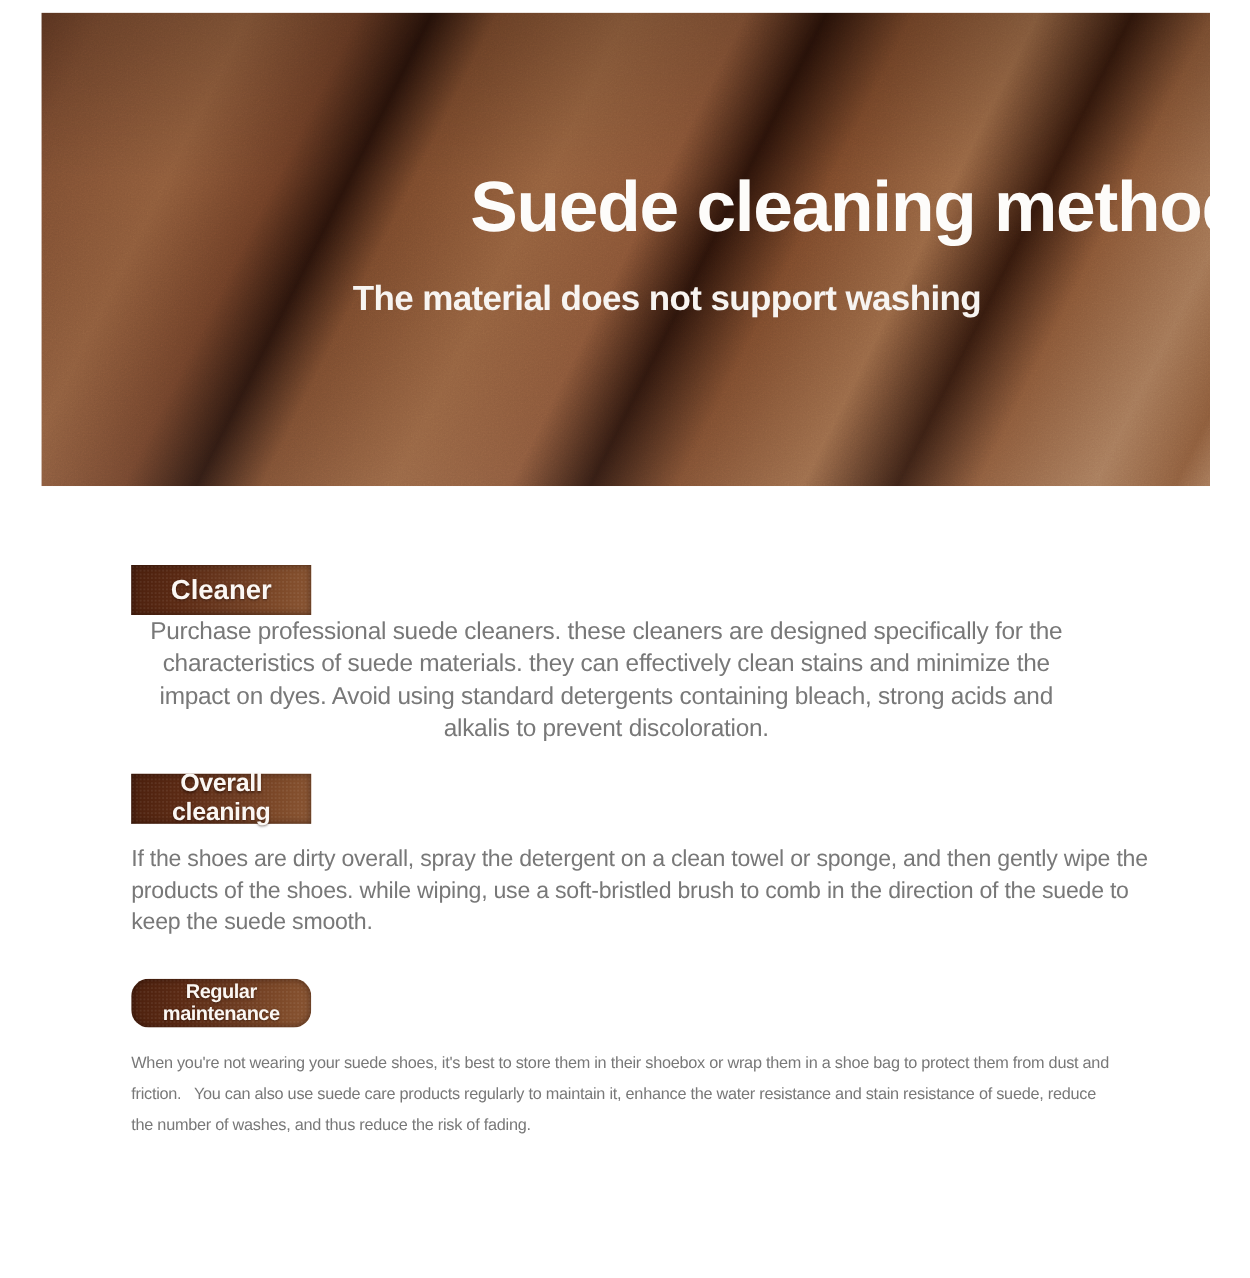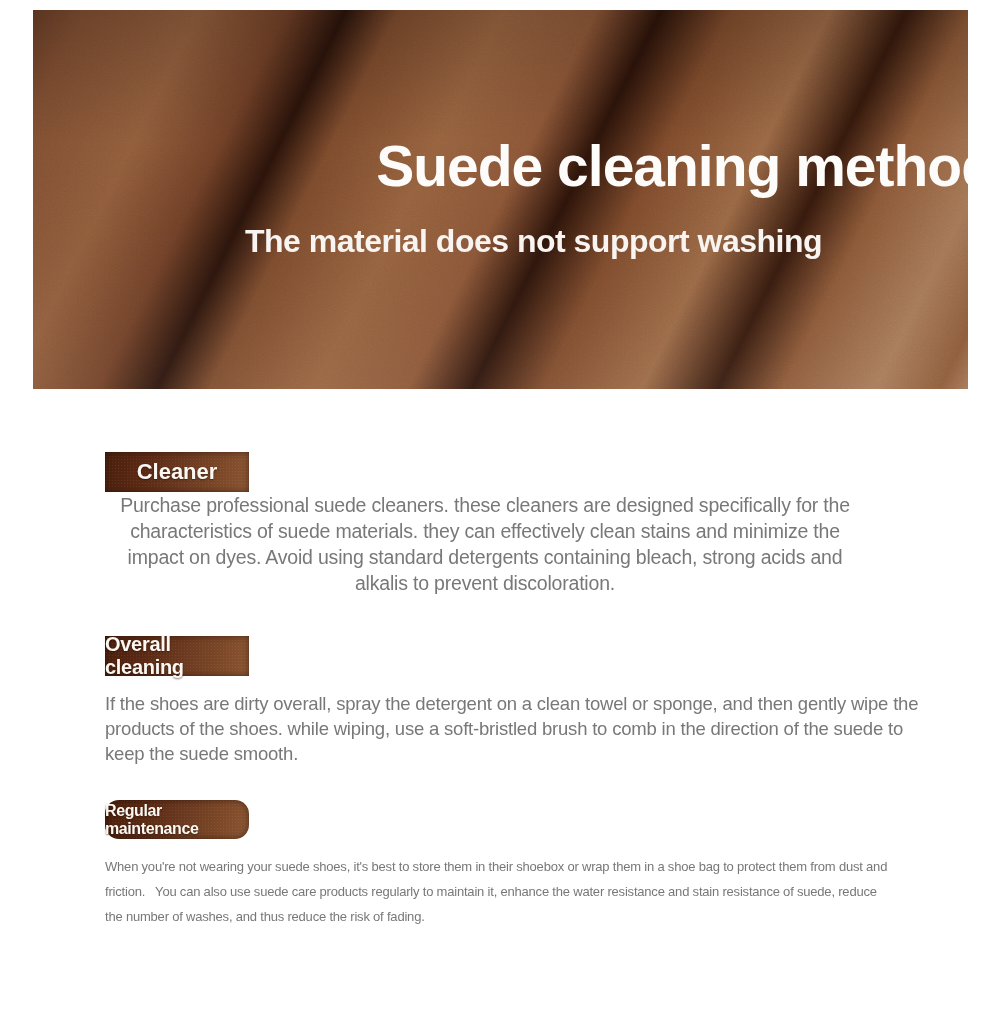--- a/index.html
+++ b/index.html
@@ -45,21 +45,21 @@
     color: #fdfcfa;
     line-height: 1;
     white-space: nowrap;
   }
   .hero-subtitle {
     position: absolute;
     left: 0; right: 0;
     top: 213px;
     text-align: center;
     transform: translateX(33px);
-    font-size: 32px;
+    font-size: 28px;
     font-weight: bold;
     letter-spacing: -0.5px;
     color: #f7f4f1;
     line-height: 1.15;
     white-space: nowrap;
   }
 
   
   .content {
     position: absolute;
@@ -75,23 +75,24 @@
     align-items: center;
     justify-content: center;
     color: #fbf7f3;
     font-weight: bold;
     text-shadow: 0 1px 2px rgba(30,10,2,0.55);
     background-image:
       radial-gradient(rgba(255,255,255,0.07) 1px, rgba(0,0,0,0) 1px),
       linear-gradient(102deg, #4a1f0d 0%, #5b2a14 28%, #6b3a20 55%, #7e4a29 82%, #8a5634 100%);
     background-size: 3px 3px, 100% 100%;
     box-shadow: inset 0 0 6px rgba(20,6,0,0.55);
+    text-align: center;
   }
   .badge.b1 { margin-top: 63px; font-size: 22px; letter-spacing: 0; }
-  .badge.b2 { margin-top: 40px; font-size: 20px; letter-spacing: -0.3px; }
+  .badge.b2 { margin-top: 23px; font-size: 20px; letter-spacing: -0.3px; }
   .badge.b3 { margin-top: 34px; font-size: 16px; letter-spacing: -0.4px; height: 39px; border-radius: 14px; }
 
   .para {
     color: #787878;
     white-space: pre-wrap;
     letter-spacing: -0.2px;
   }
   .para.p1 {
     width: 760px;
     font-size: 19.5px;

